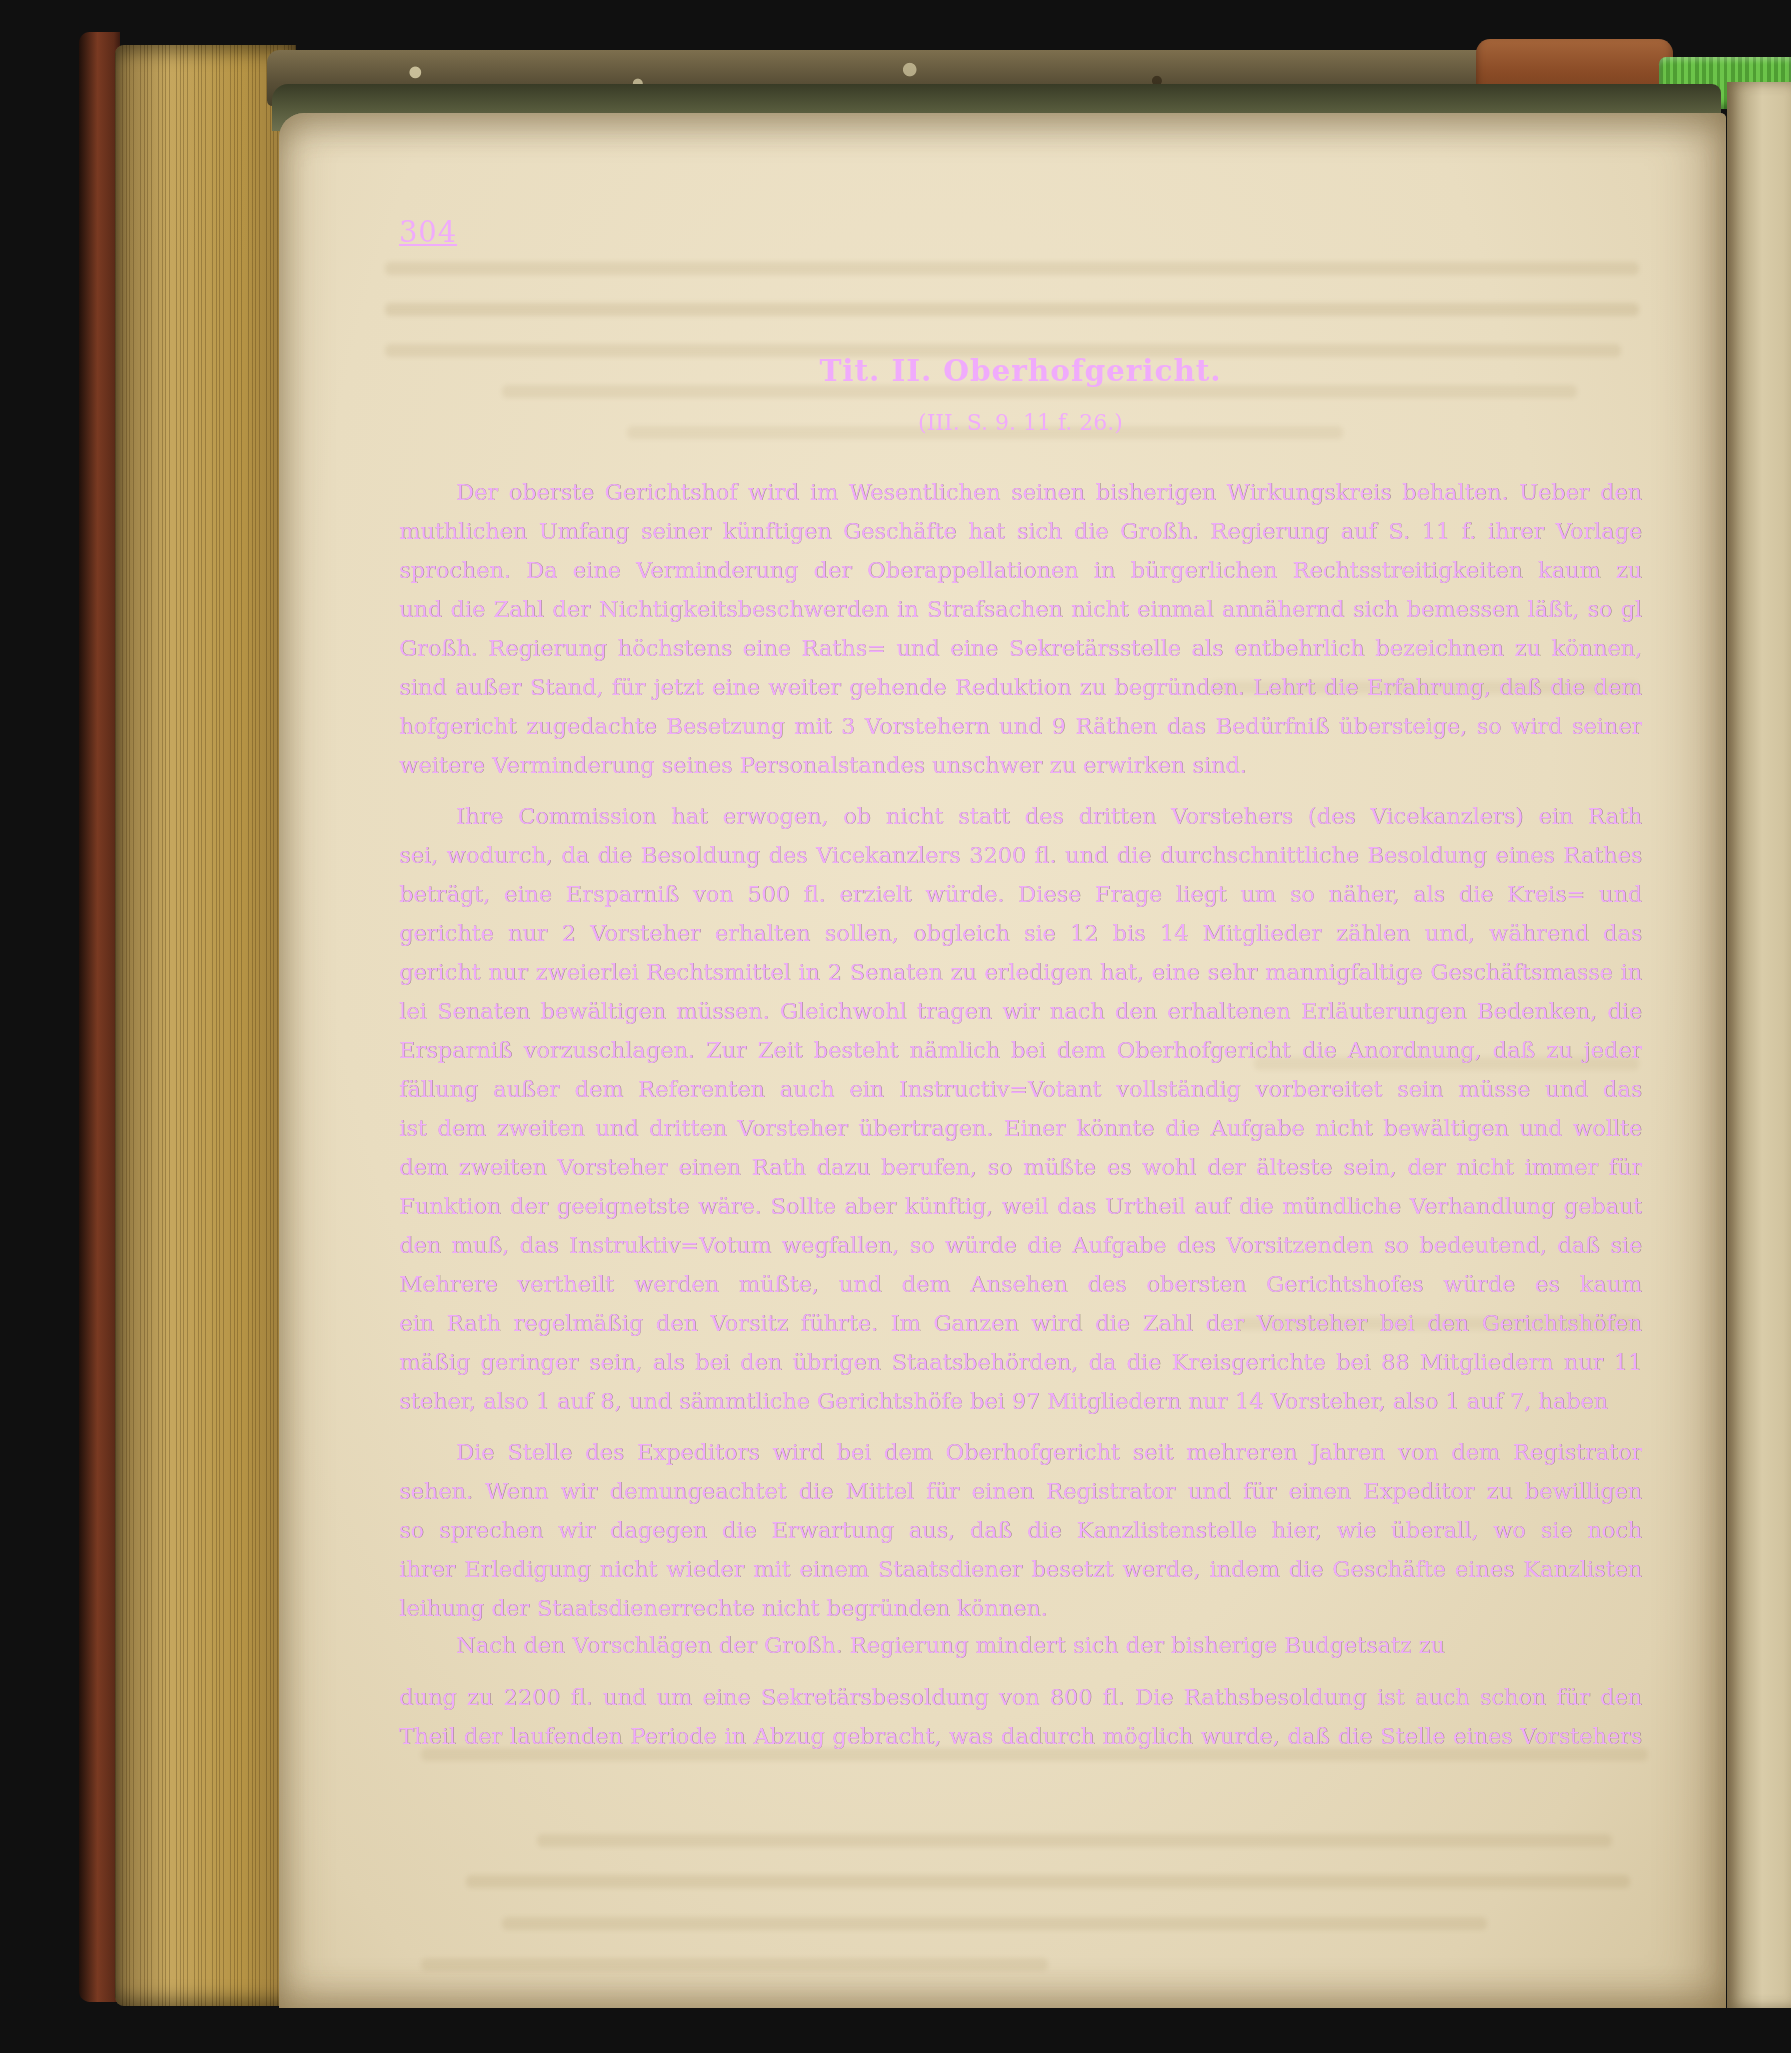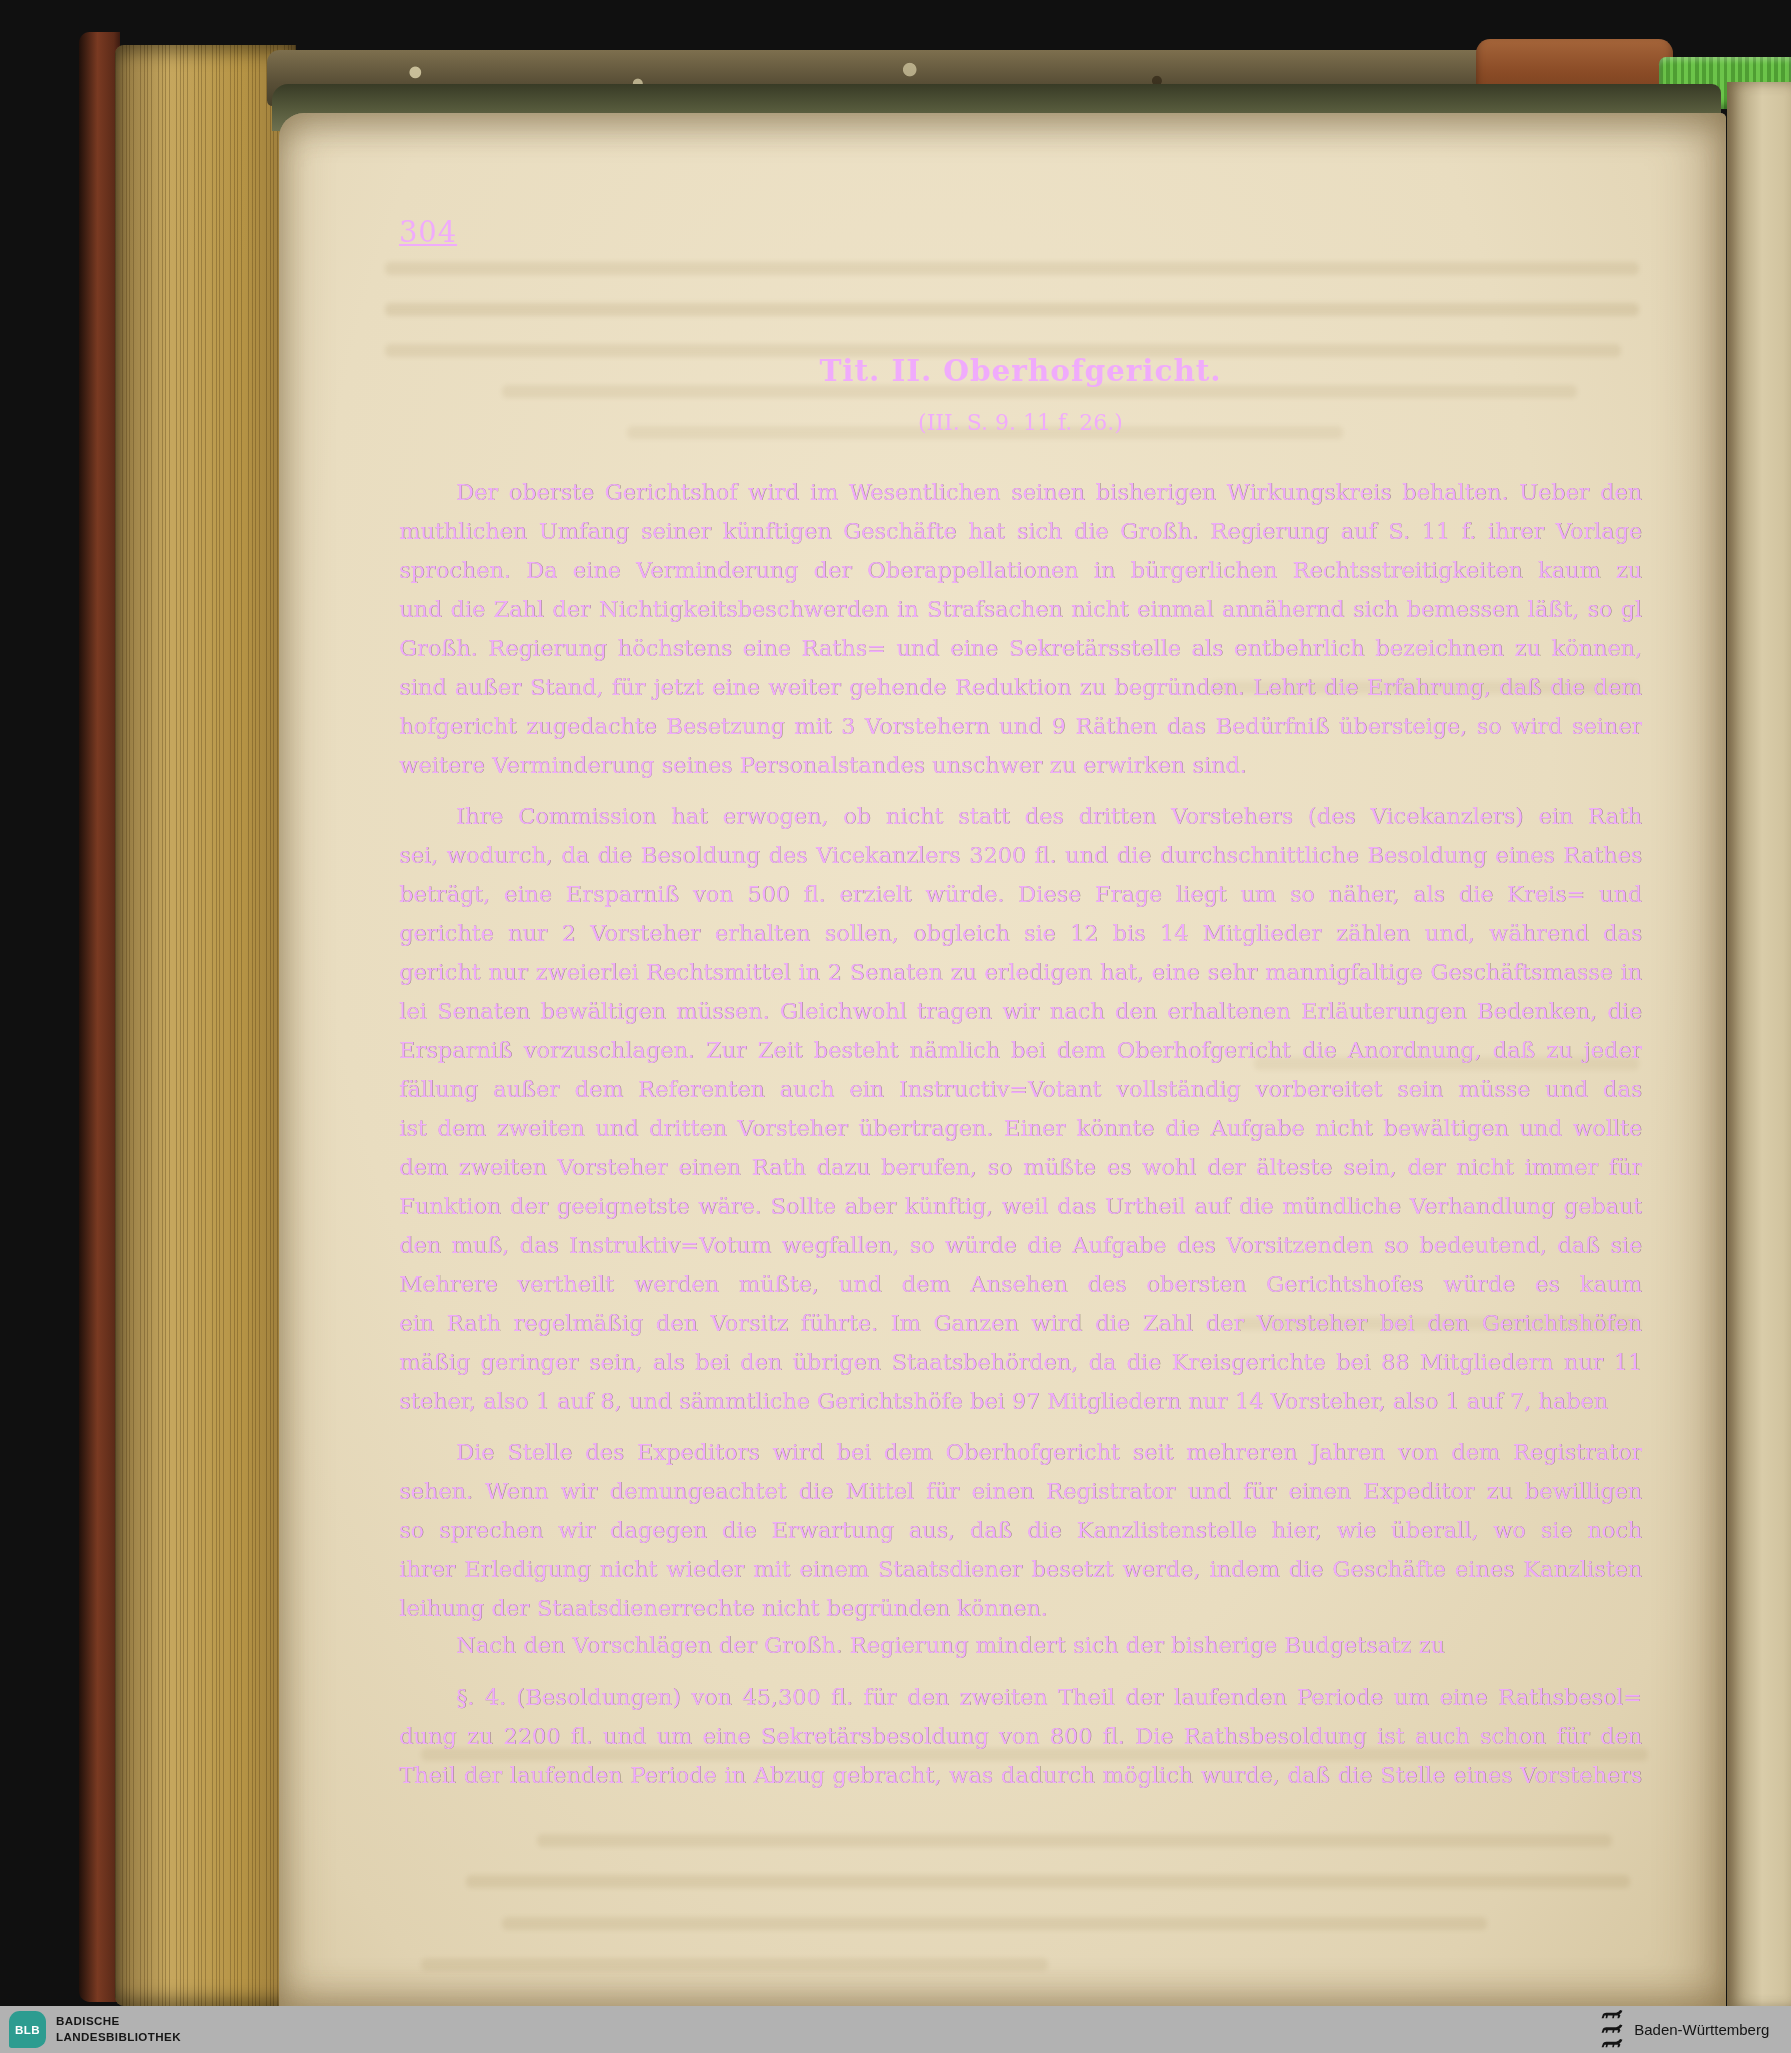--- a/index.html
+++ b/index.html
@@ -135,40 +135,21 @@
           <div class="tline ind just">Die Stelle des Expeditors wird bei dem Oberhofgericht seit mehreren Jahren von dem Registrator mitver=</div>
           <div class="tline just">sehen.  Wenn wir demungeachtet die Mittel für einen Registrator und für einen Expeditor zu bewilligen beantragen,</div>
           <div class="tline just">so sprechen wir dagegen die Erwartung aus, daß die Kanzlistenstelle hier, wie überall, wo sie noch vorkommt, nach</div>
           <div class="tline just">ihrer Erledigung nicht wieder mit einem Staatsdiener besetzt werde, indem die Geschäfte eines Kanzlisten die Ver=</div>
           <div class="tline">leihung der Staatsdienerrechte nicht begründen können.</div>
         </div>
         <div class="para" style="top: 1626px;">
           <div class="tline ind">Nach den Vorschlägen der Großh. Regierung mindert sich der bisherige Budgetsatz zu</div>
         </div>
         <div class="para" style="top: 1678px;">
-          <div class="tline ind just">§. 4. (Besoldungen) von 45,300 fl. für den zweiten Theil der laufenden Periode um eine Rathsbesol=</div>
           <div class="tline just">dung zu 2200 fl. und um eine Sekretärsbesoldung von 800 fl.  Die Rathsbesoldung ist auch schon für den ersten</div>
           <div class="tline just">Theil der laufenden Periode in Abzug gebracht, was dadurch möglich wurde, daß die Stelle eines Vorstehers seit</div>
         </div>
       </div>
   </div>
 
-  <div class="footer">
-    <div class="blb-logo">BLB</div>
-    <div class="lib-name">
-      <div>BADISCHE</div>
-      <div>LANDESBIBLIOTHEK</div>
-    </div>
-    <div class="bw-group">
-      <svg class="bw-lions" viewBox="0 0 40 62" xmlns="http://www.w3.org/2000/svg">
-        <defs>
-          <path id="lion" d="M2 14 L4 8 Q5 5.5 9 5.5 L24 5.5 Q28 4.5 30 1.5 L33.5 2.5 Q32.5 6 29 8 L30.5 10 L28.5 14 L26 14 L26.8 10 L21.5 10 L20.5 14 L18 14 L18.8 10 L11.5 10 L10.5 14 L8 14 L8.8 10 L6.5 10 L5 14 Z"></path>
-        </defs>
-        <use href="#lion" y="0" fill="#141414"></use>
-        <use href="#lion" y="22" fill="#141414"></use>
-        <use href="#lion" y="44" fill="#141414"></use>
-      </svg>
-      <span class="bw-text">Baden-Württemberg</span>
-    </div>
-  </div>
 
 </div>
 
 
 </body></html>

